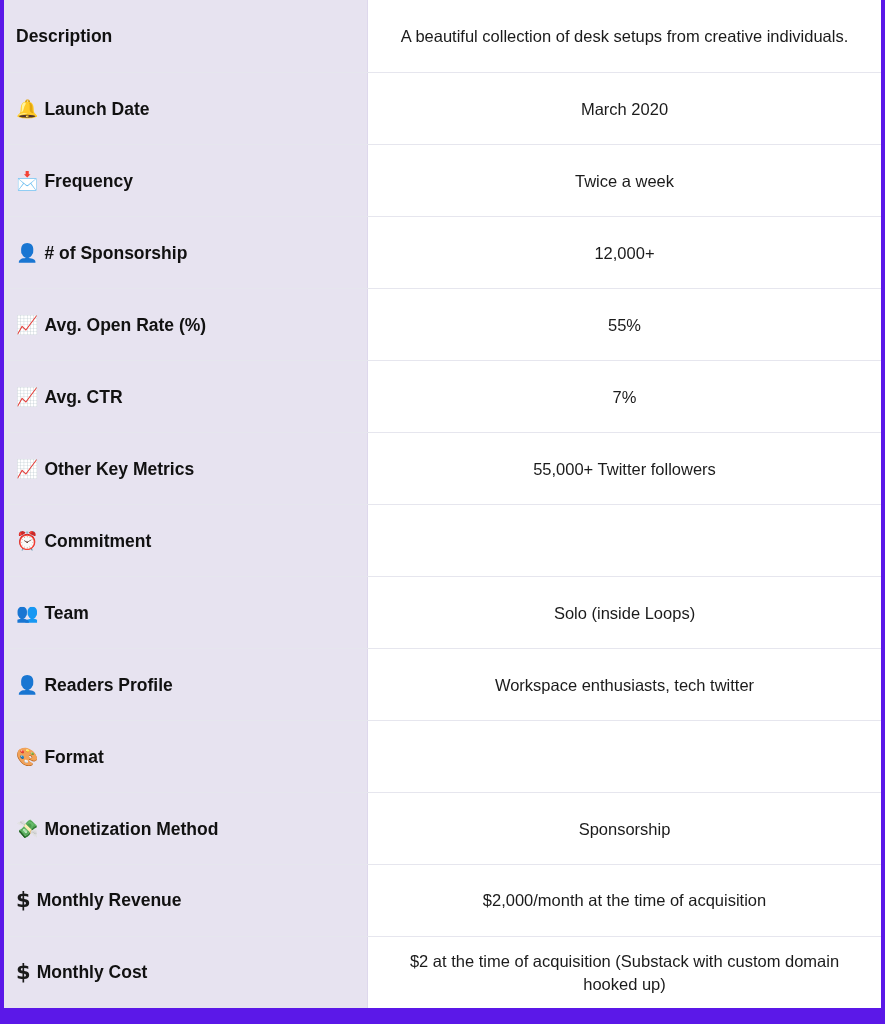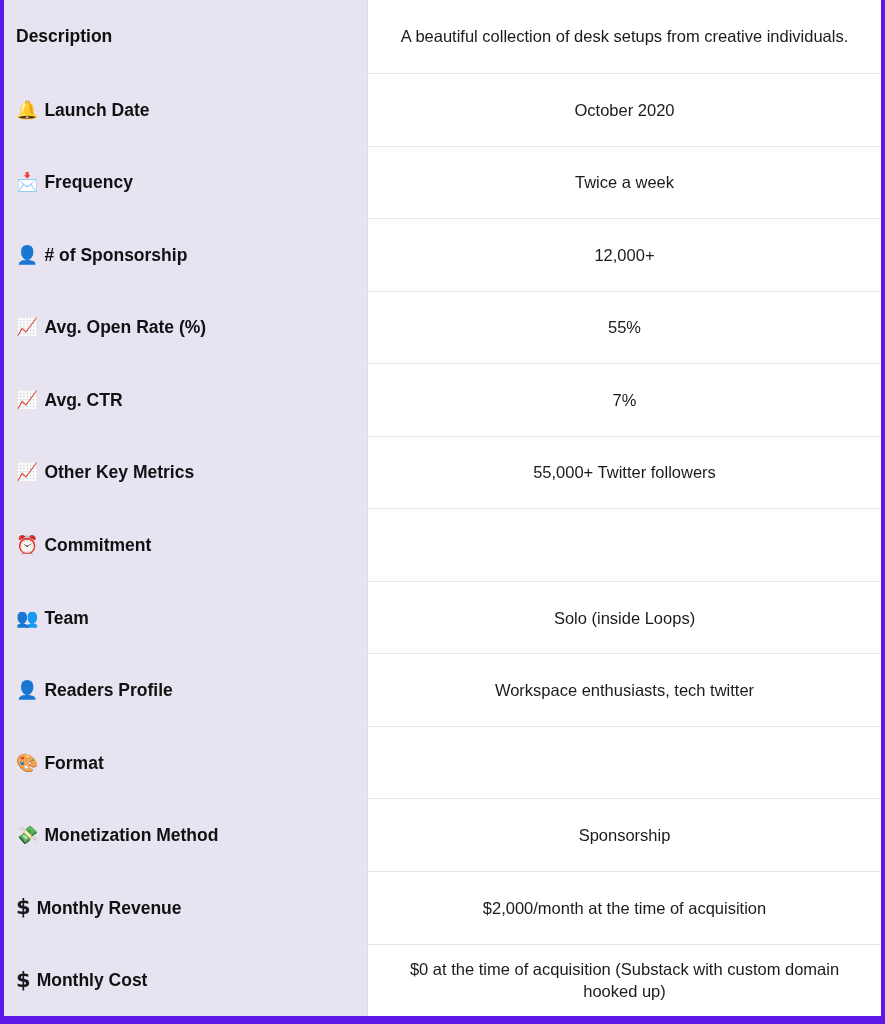--- a/index.html
+++ b/index.html
@@ -38,21 +38,21 @@
     font-weight: bold;
     letter-spacing: 0.2px;
     line-height: 1;
     white-space: nowrap;
     text-align: center;
   }
 
   
   #table-frame {
     flex: 1 1 auto;
-    margin: 0 4px 8px 4px;
+    margin: 0 4px 16px 4px;
     background: #ffffff;
     display: flex;
     flex-direction: column;
     overflow: hidden;
   }
 
   .row {
     display: flex;
     flex: 1 1 0;
     min-height: 0;
@@ -132,21 +132,21 @@
         </div>
       </div>
       <div class="row" data-row-size="normal">
         <div class="cell-label">
           <div class="label-inner">
             <span class="row-icon">🔔</span>
             <span class="label-text">Launch Date</span>
           </div>
         </div>
         <div class="cell-value">
-          <span class="value-text">October 2020</span>
+          <span class="value-text">March 2020</span>
         </div>
       </div>
       <div class="row" data-row-size="normal">
         <div class="cell-label">
           <div class="label-inner">
             <span class="row-icon">📩</span>
             <span class="label-text">Frequency</span>
           </div>
         </div>
         <div class="cell-value">
@@ -258,18 +258,18 @@
         </div>
       </div>
       <div class="row" data-row-size="normal">
         <div class="cell-label">
           <div class="label-inner">
             <span class="row-icon money-glyph">$</span>
             <span class="label-text">Monthly Cost</span>
           </div>
         </div>
         <div class="cell-value">
-          <span class="value-text">$0 at the time of acquisition (Substack with custom domain hooked up)</span>
+          <span class="value-text">$2 at the time of acquisition (Substack with custom domain hooked up)</span>
         </div>
       </div>
     </div>
 
 </div>
 
 </body></html>

